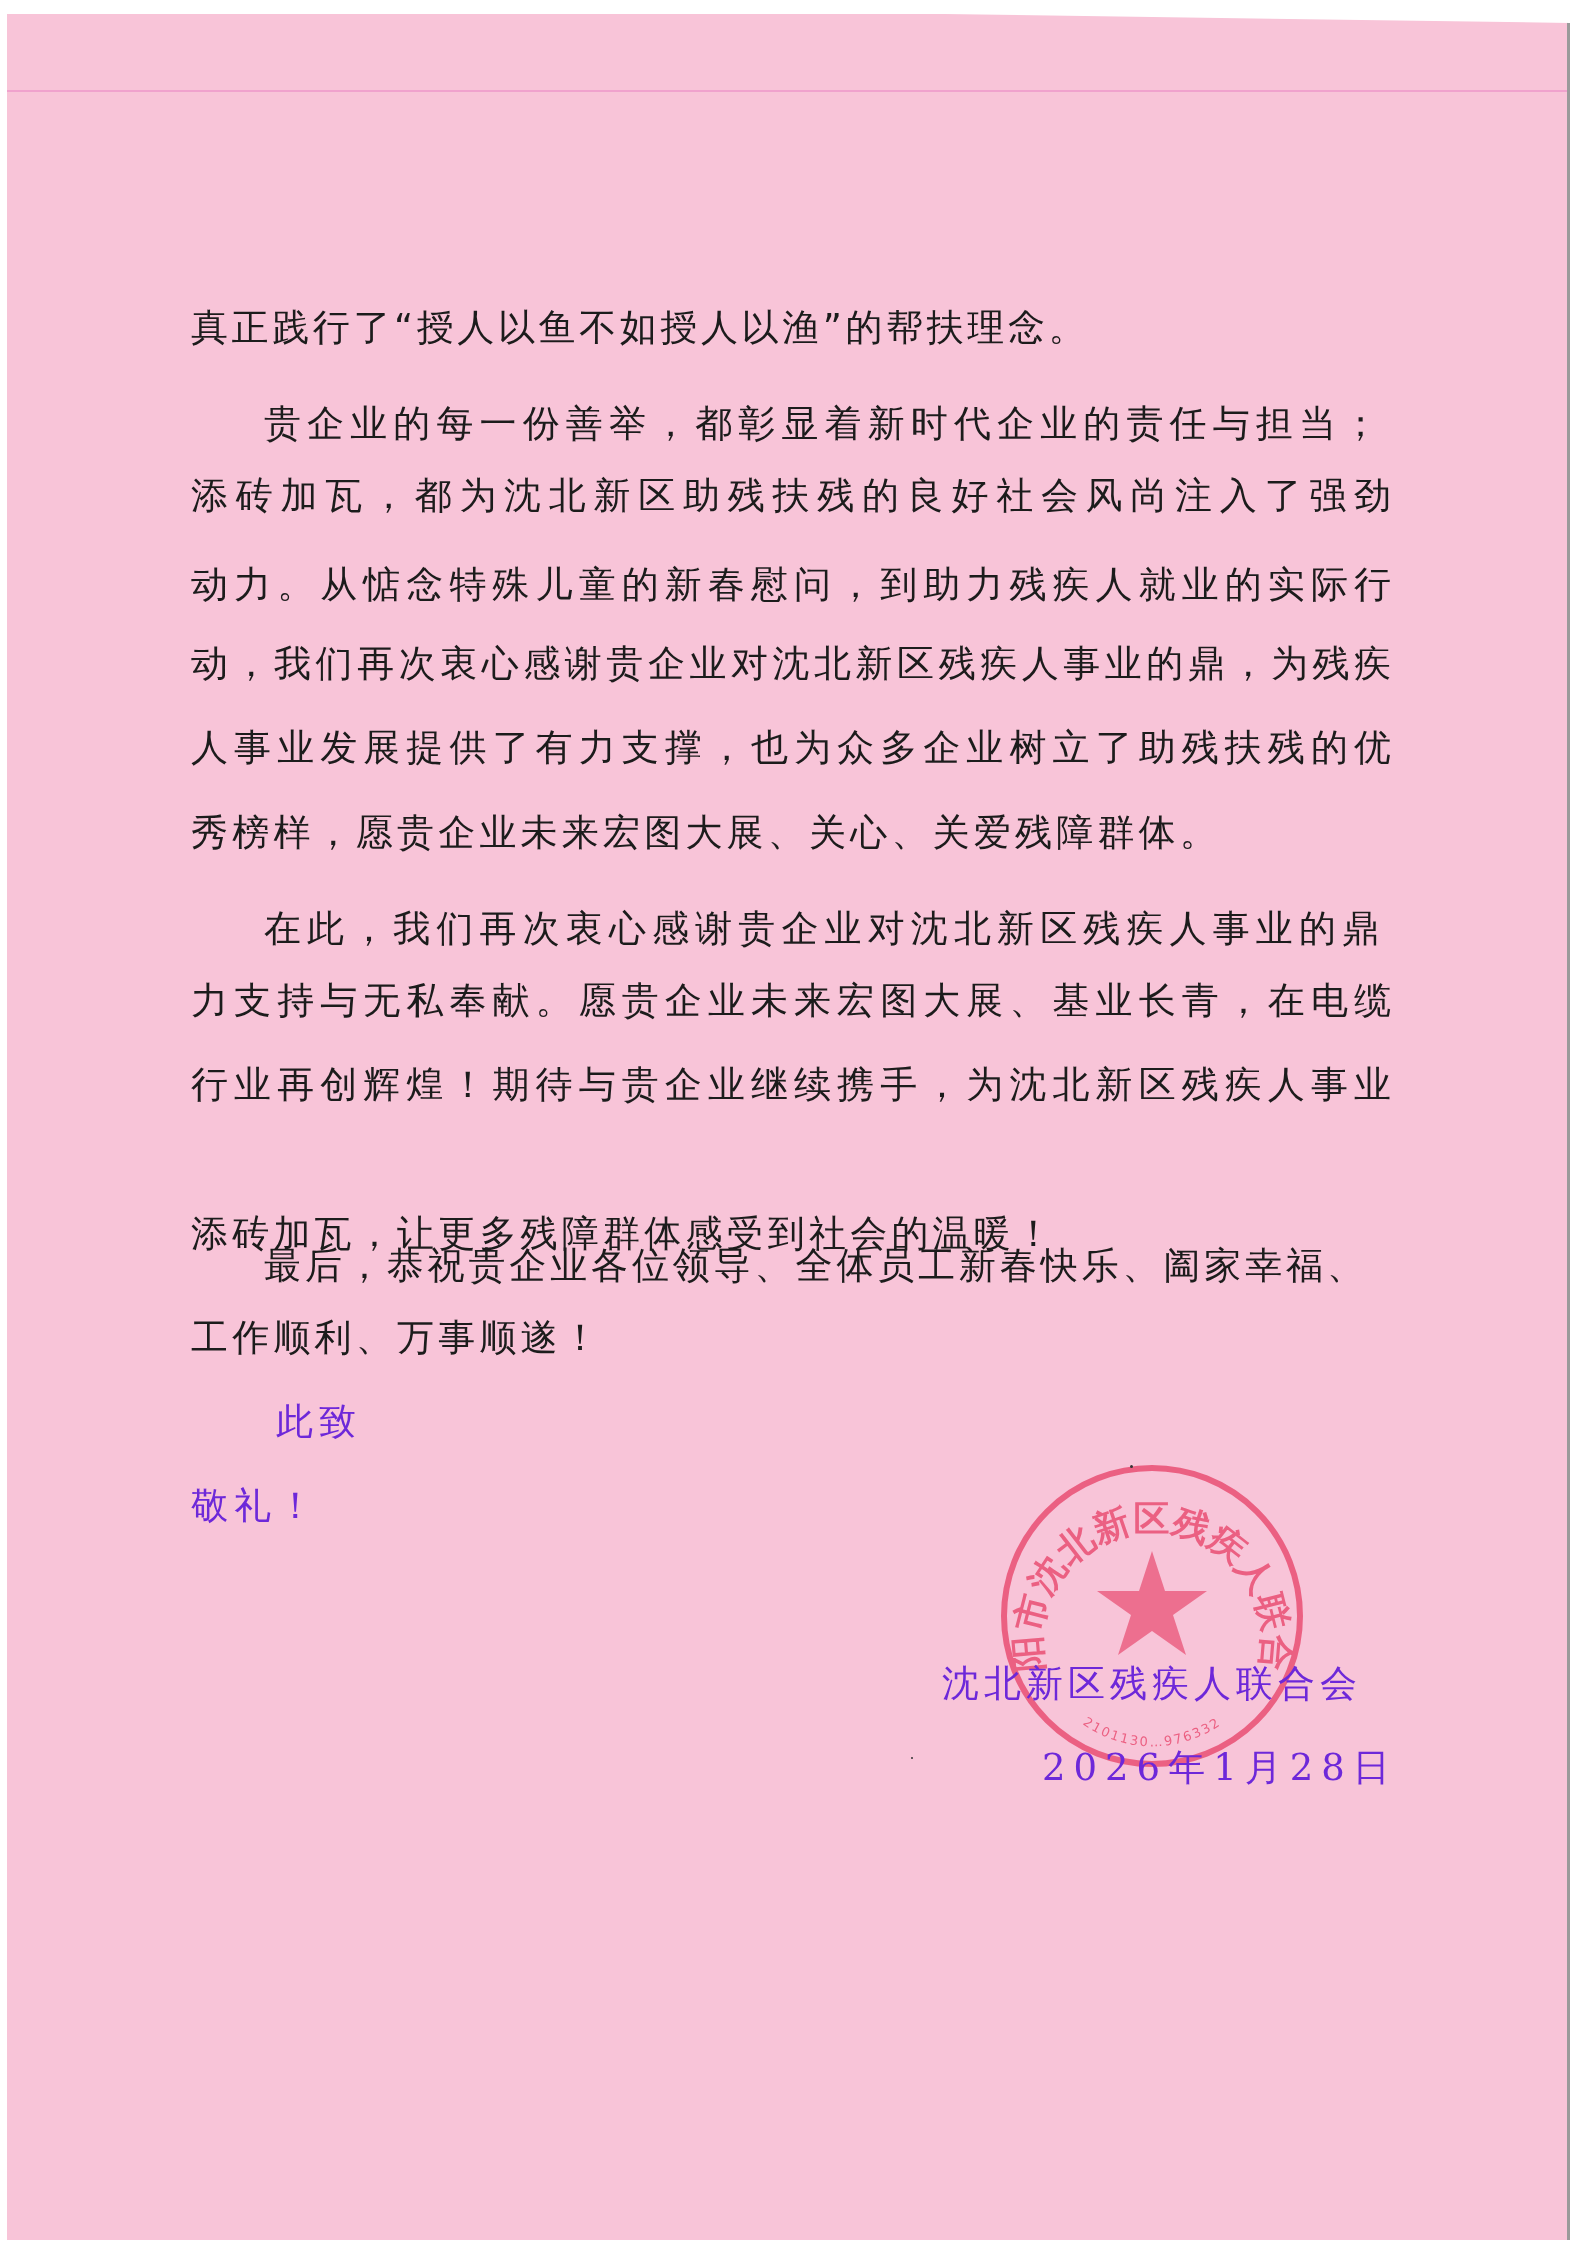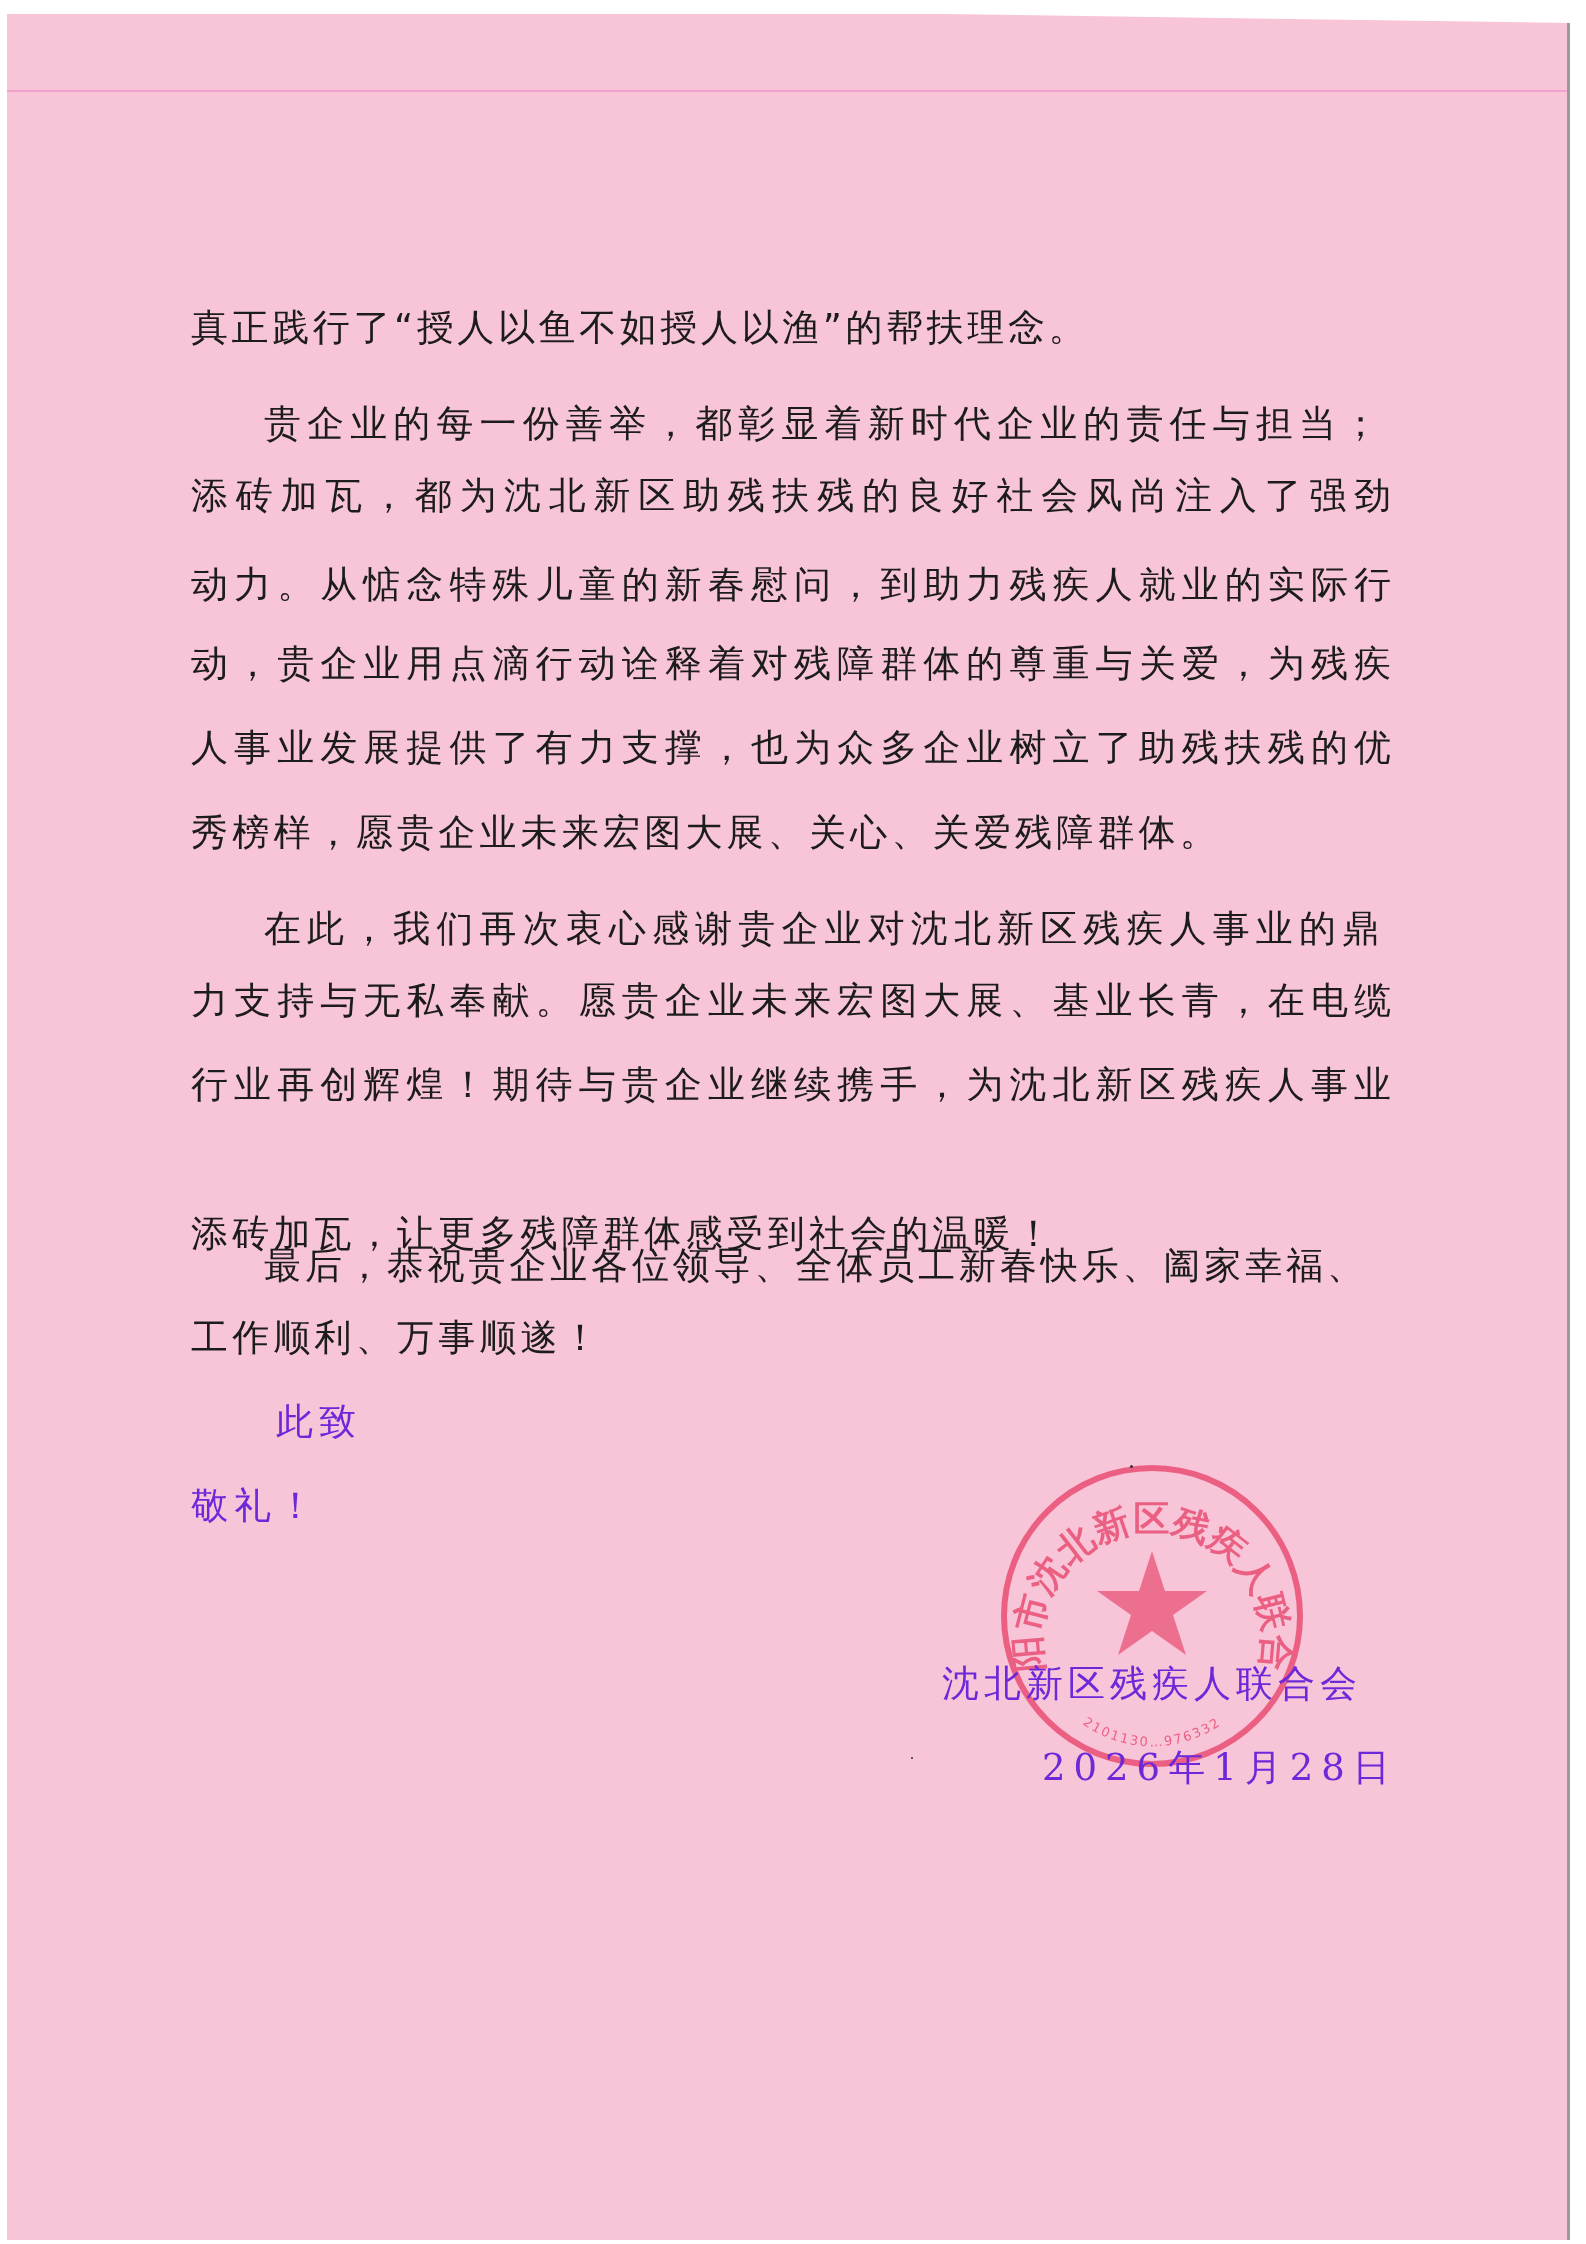--- a/index.html
+++ b/index.html
@@ -78,21 +78,21 @@
 <body>
 
 <div class="page">
   <div class="rule-line"></div>
 </div>
 
 <div class="line" style="top:306px; letter-spacing:3.6px;">真正践行了“授人以鱼不如授人以渔”的帮扶理念。</div>
 <div class="line indent justify" style="top:390px;">贵企业的每一份善举，都彰显着新时代企业的责任与担当；</div>
 <div class="line justify" style="top:474px;">添砖加瓦，都为沈北新区助残扶残的良好社会风尚注入了强劲</div>
 <div class="line justify" style="top:531px;margin-top:32px;">动力。从惦念特殊儿童的新春慰问，到助力残疾人就业的实际行</div>
-<div class="line justify" style="top:642px;">动，贵企业用点滴行动诠释着对残障群体的尊重与关爱，为残疾</div>
+<div class="line justify" style="top:642px;">动，我们再次衷心感谢贵企业对沈北新区残疾人事业的鼎，为残疾</div>
 <div class="line justify" style="top:726px;">人事业发展提供了有力支撑，也为众多企业树立了助残扶残的优</div>
 <div class="line" style="top:811px;">秀榜样，愿贵企业未来宏图大展、关心、关爱残障群体。</div>
 <div class="line indent justify" style="top:895px;">在此，我们再次衷心感谢贵企业对沈北新区残疾人事业的鼎</div>
 <div class="line justify" style="top:979px;">力支持与无私奉献。愿贵企业未来宏图大展、基业长青，在电缆</div>
 <div class="line justify" style="top:1063px;">行业再创辉煌！期待与贵企业继续携手，为沈北新区残疾人事业</div>
 <div class="line" style="top:1212px;font-family:Liberation Serif, serif;">添砖加瓦，让更多残障群体感受到社会的温暖！</div>
 <div class="line indent justify" style="top:1232px; width:1100px;">最后，恭祝贵企业各位领导、全体员工新春快乐、阖家幸福、</div>
 <div class="line" style="top:1316px;">工作顺利、万事顺遂！</div>
 
 <div class="closing" style="left:276px; top:1400px;">此致</div>

